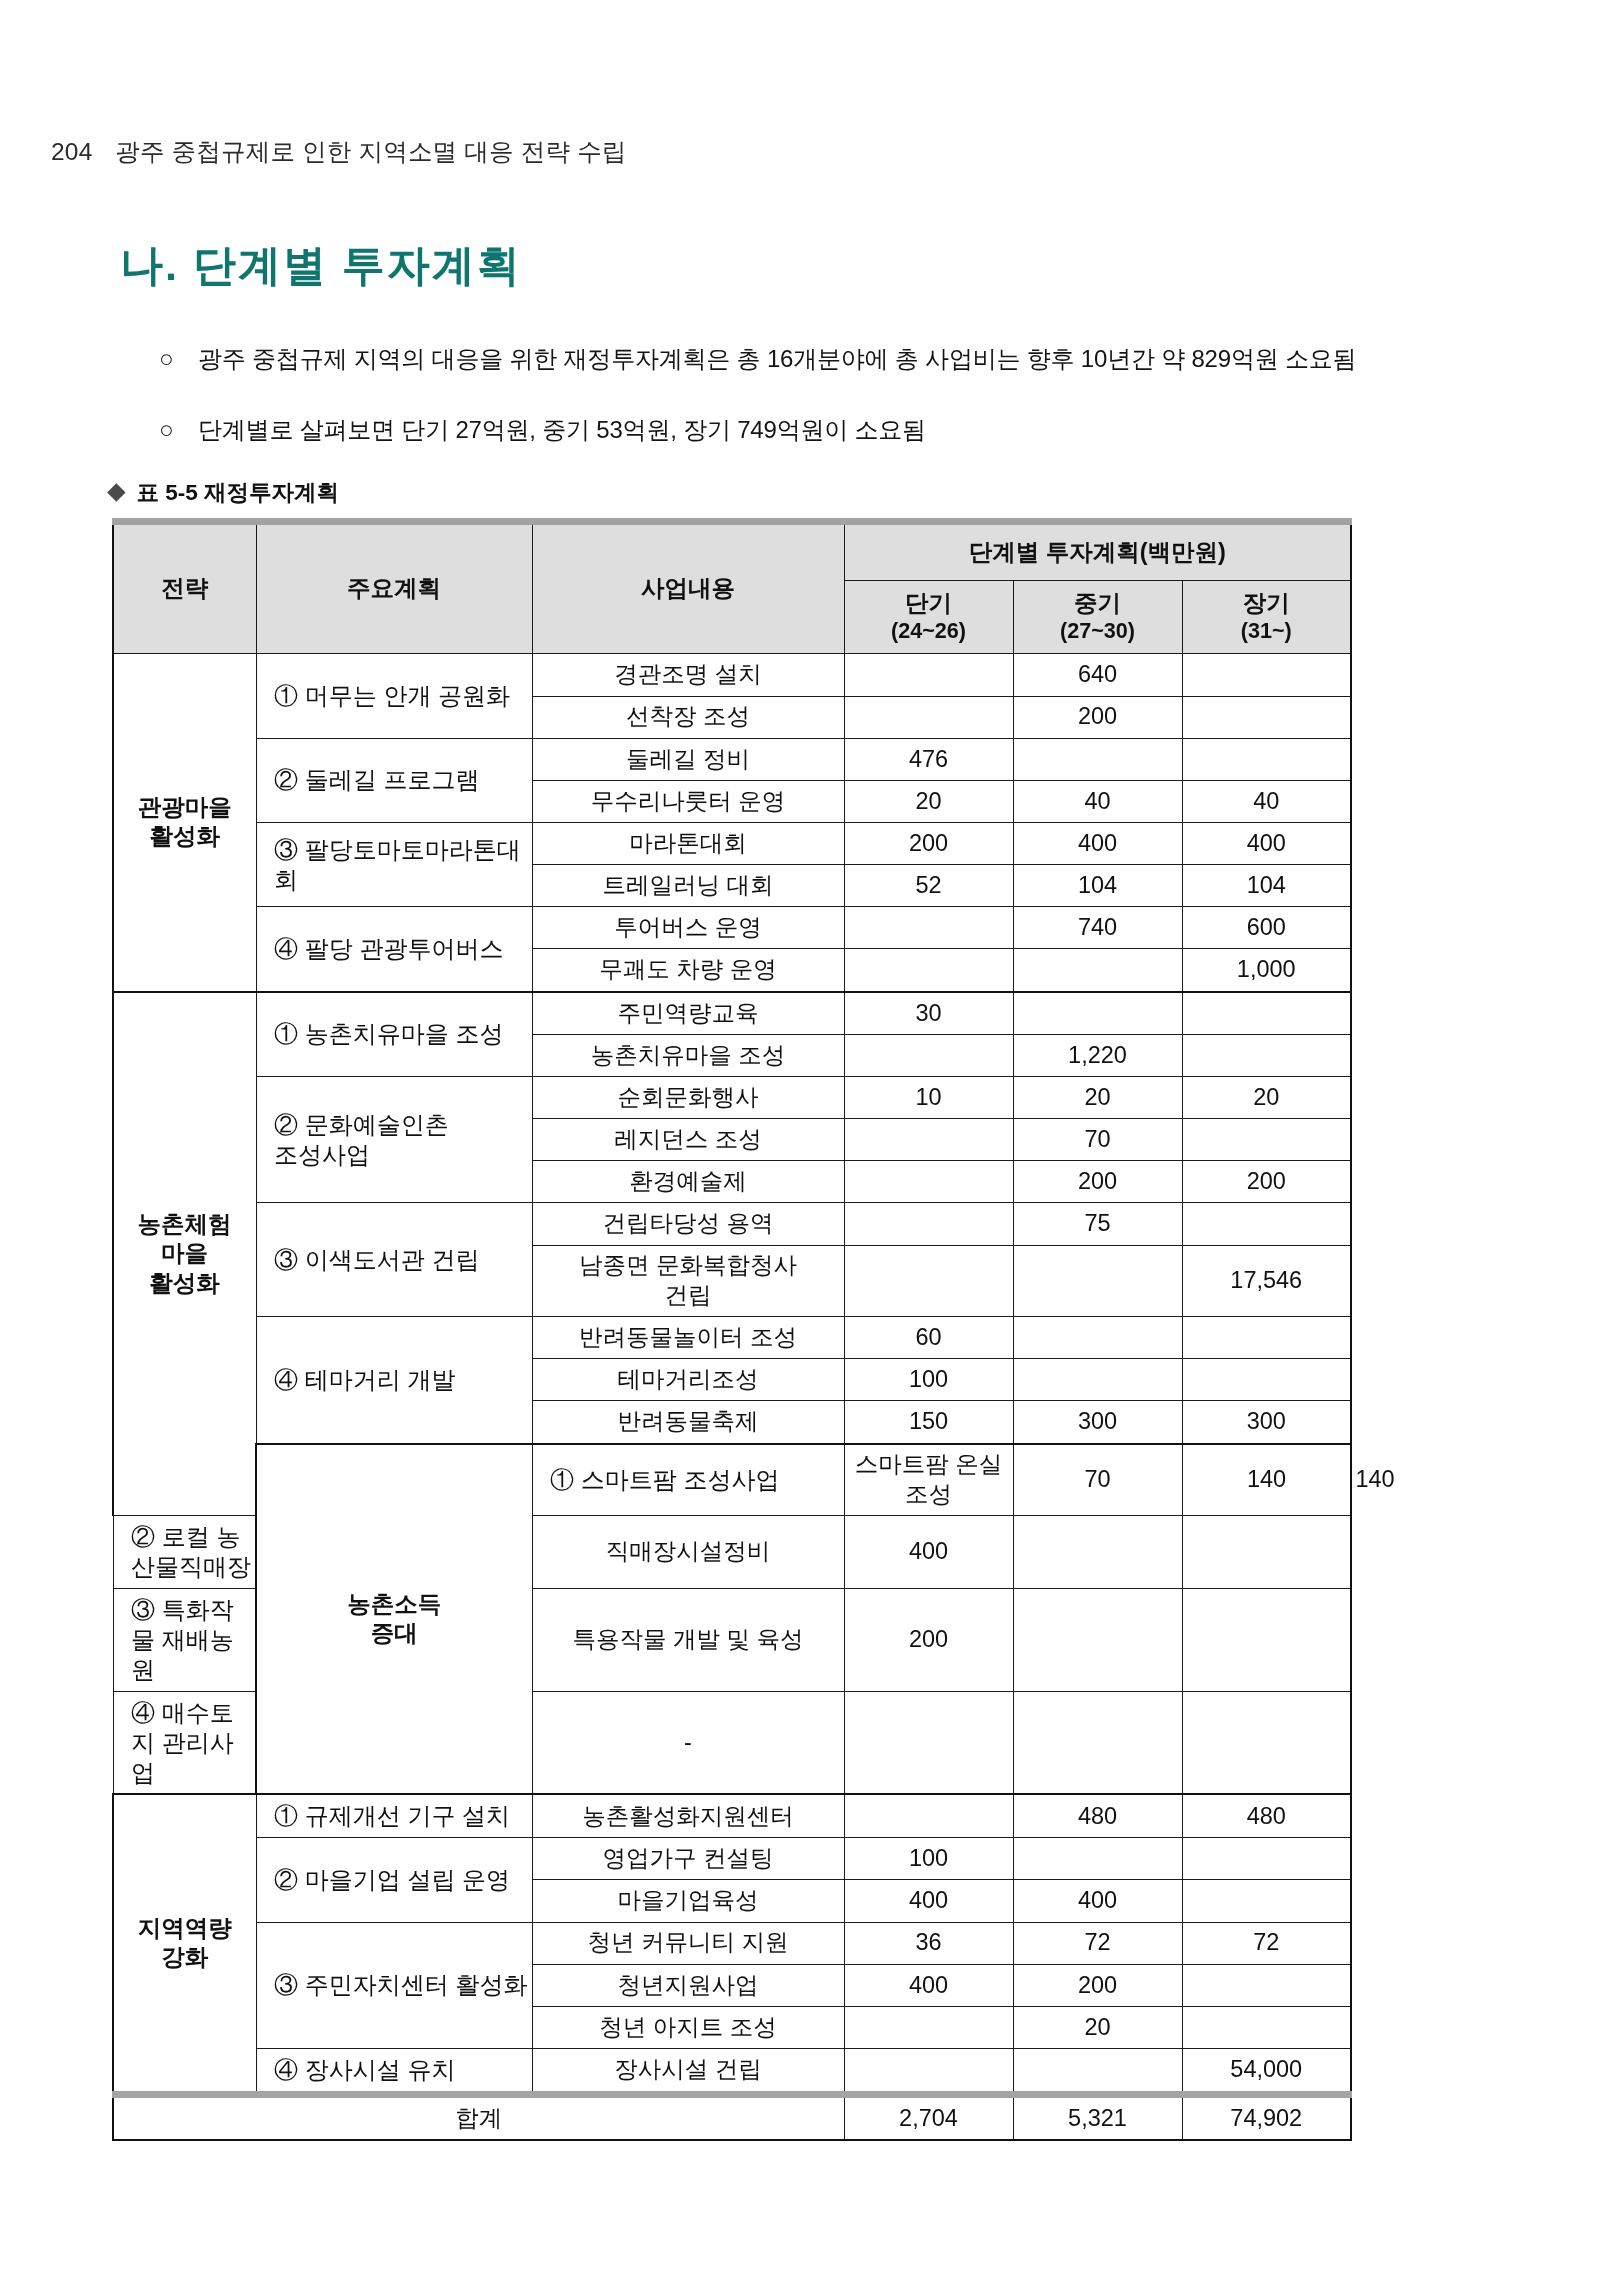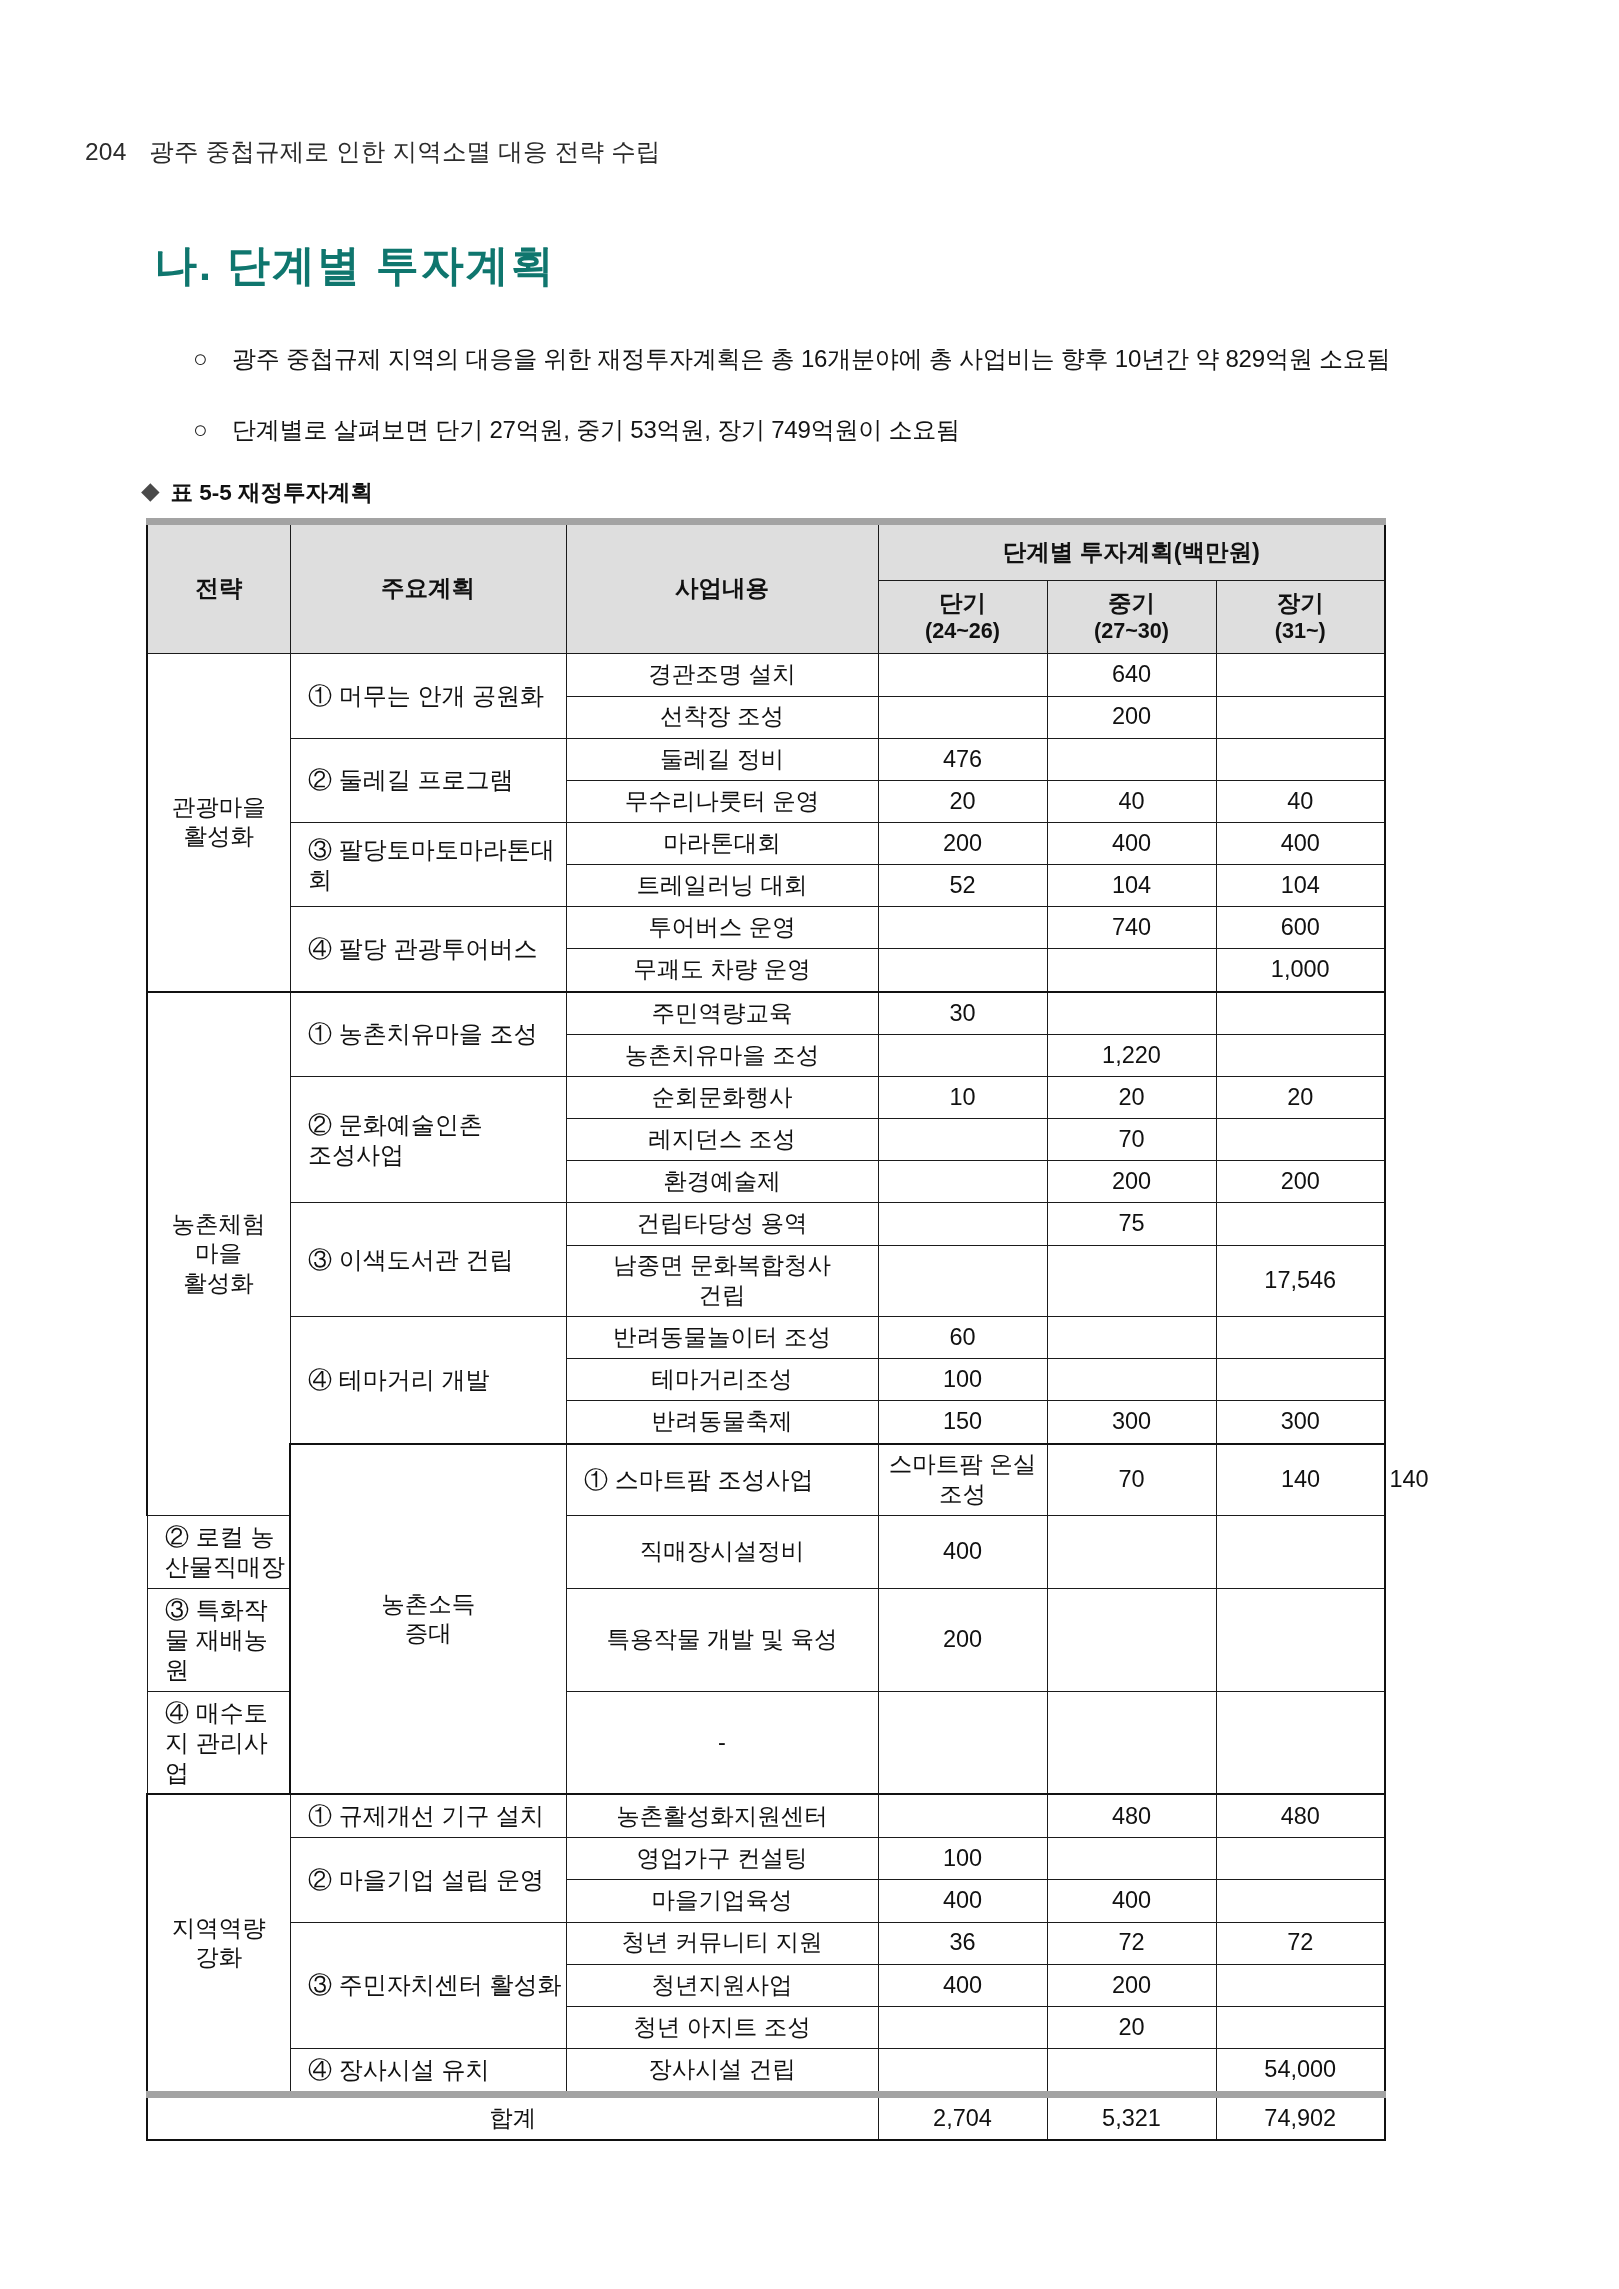--- a/index.html
+++ b/index.html
@@ -12,21 +12,21 @@
     height: 2290px;
     font-family: "Liberation Sans", sans-serif;
     color: #1a1a1a;
     -webkit-font-smoothing: antialiased;
   }
   .page {
     position: relative;
     width: 1518px;
     height: 2290px;
     box-sizing: border-box;
-    padding: 0 85px;
+    padding: 0 51px;
   }
   .running-head {
     padding-top: 135px;
     font-size: 24.5px;
     color: #2b2b2b;
     letter-spacing: 0.2px;
   }
   .running-head .pageno {
     margin-right: 15.7px;
   }
@@ -91,21 +91,21 @@
     padding: 5.9px 3.9px;
     line-height: 1.25;
     color: #111;
   }
   table.fin thead th {
     background: #dedede;
     font-weight: bold;
     font-size: 23.5px;
   }
   table.fin td.strategy {
-    font-weight: normal;
+    font-weight: bold;
     font-size: 23.5px;
   }
   table.fin td.plan {
     text-align: left;
     padding-left: 17.6px;
     font-size: 24px;
   }
   table.fin td.content {
     font-size: 23.5px;
   }

